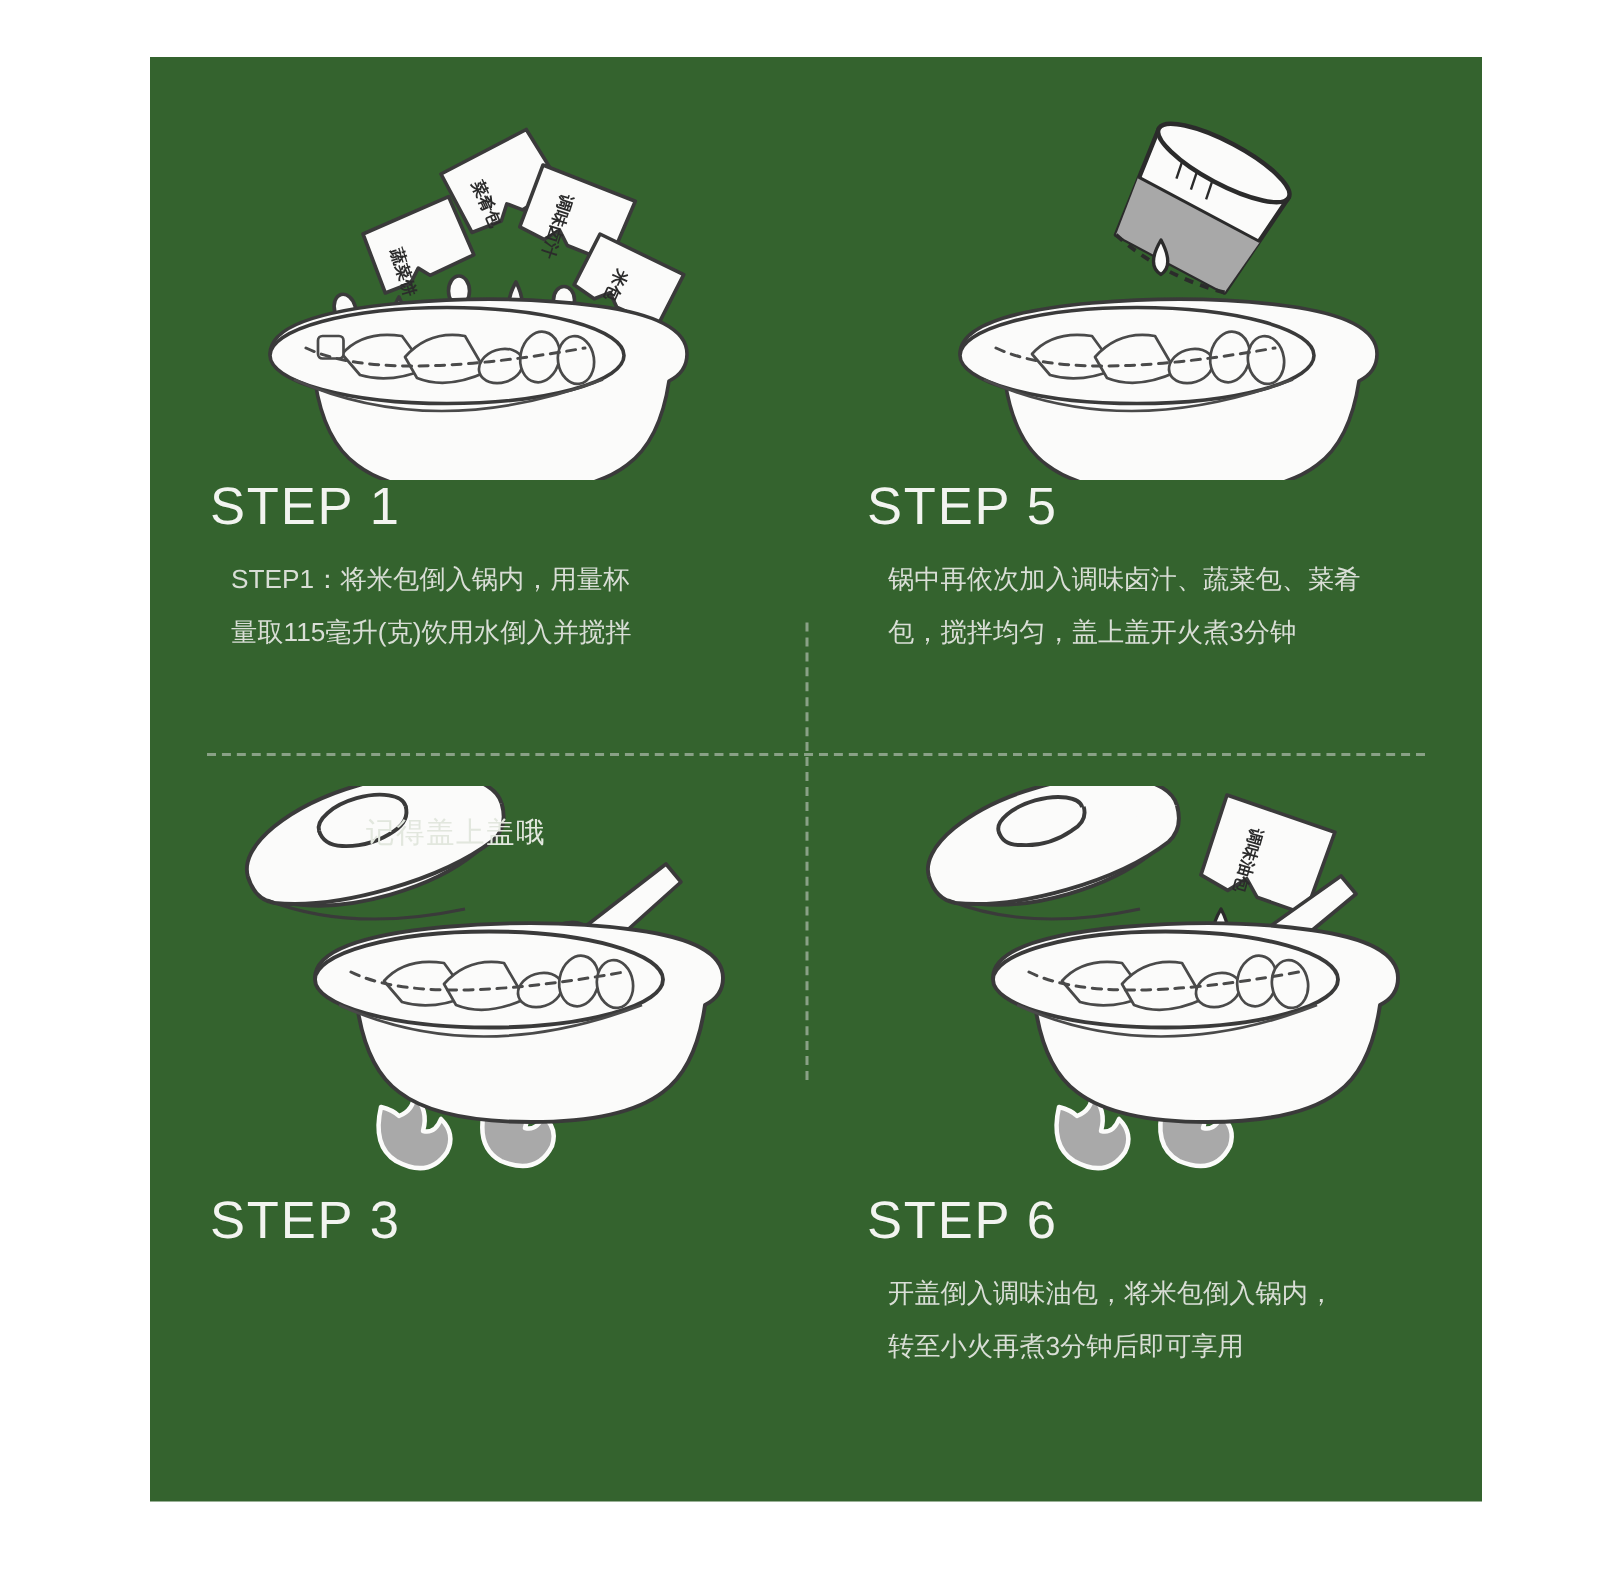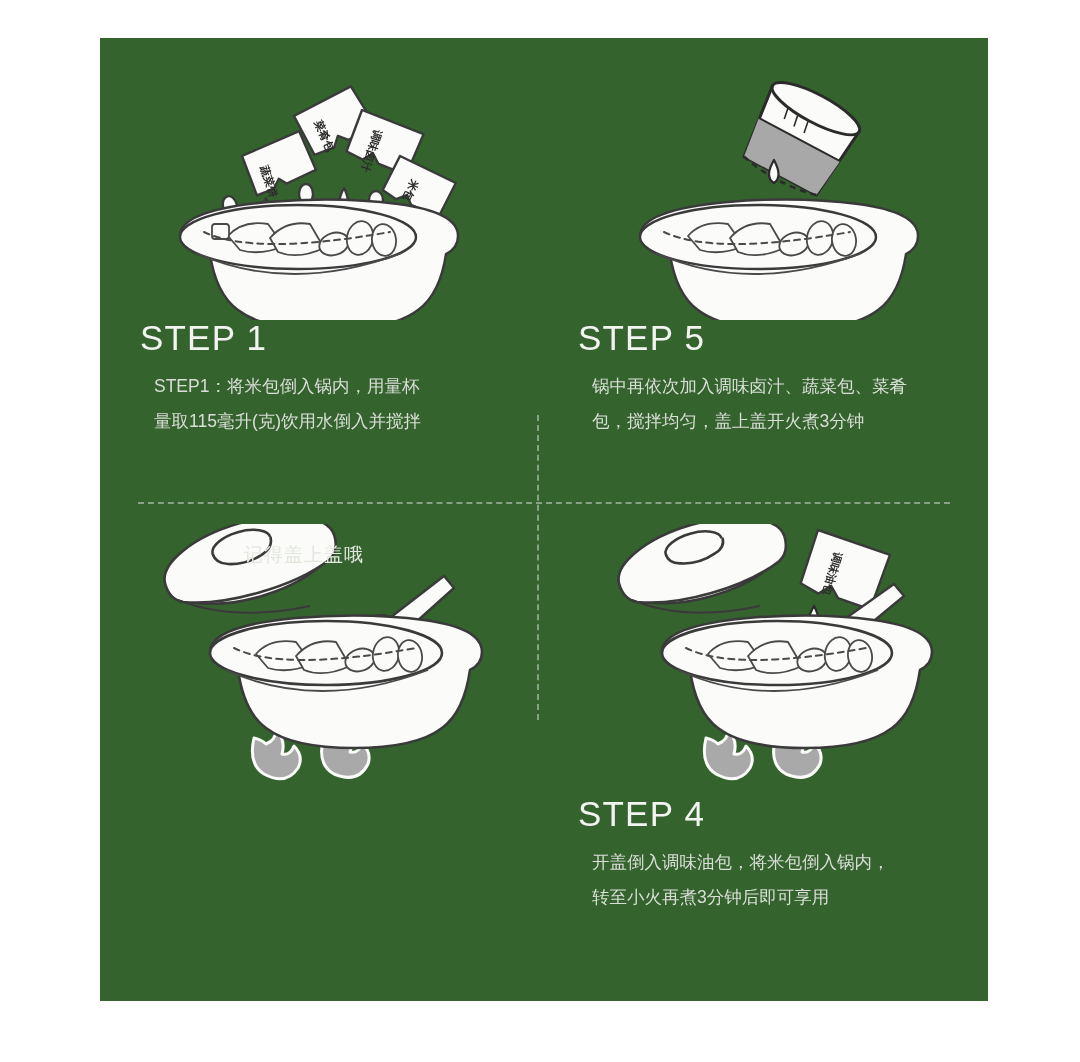--- a/index.html
+++ b/index.html
@@ -239,20 +239,21 @@
             <path d="M158,132 q16,-18 40,-14 l14,24 q-26,12 -46,4 Z"></path>
             <ellipse cx="222" cy="136" rx="15" ry="11" transform="rotate(-18 222 136)"></ellipse>
             <ellipse cx="248" cy="130" rx="13" ry="17" transform="rotate(12 248 130)"></ellipse>
             <ellipse cx="272" cy="132" rx="12" ry="16" transform="rotate(-8 272 132)"></ellipse>
           </g>
           <path d="M96,124 q48,24 182,0" fill="none" stroke="#4a4a4a" stroke-width="2" stroke-dasharray="6 5" stroke-linecap="round"></path>
           <path d="M88,146 q92,42 202,0" fill="none" stroke="#4a4a4a" stroke-width="1.8"></path>
         </svg>
         <div class="lid-note" style="left:16px; top:-6px; width:300px;">记得盖上盖哦</div>
       </div>
+      <div class="step-title">STEP 3</div>
     </div>
 
     <div class="cell cell-4">
       <div class="art">
         <svg width="400" height="272" viewBox="0 0 400 272" xmlns="http://www.w3.org/2000/svg">
 
           <g fill="#a9a9a9" stroke="#fbfbfa" stroke-width="3" stroke-linejoin="round">
             <path d="M130,214 q-6,26 10,36 q22,12 34,-6 q6,-12 -4,-22
                      q-4,10 -12,8 q4,-14 -6,-24 q0,10 -10,14 q-4,-4 -12,-6 Z"></path>
             <path d="M200,212 q-8,28 10,38 q24,10 34,-10 q4,-12 -6,-20
@@ -291,19 +292,19 @@
             <path d="M132,130 q14,-16 40,-12 l16,22 q-24,10 -44,4 Z"></path>
             <path d="M172,132 q16,-18 40,-14 l14,24 q-26,12 -46,4 Z"></path>
             <ellipse cx="236" cy="136" rx="15" ry="11" transform="rotate(-18 236 136)"></ellipse>
             <ellipse cx="262" cy="130" rx="13" ry="17" transform="rotate(12 262 130)"></ellipse>
             <ellipse cx="284" cy="132" rx="12" ry="16" transform="rotate(-8 284 132)"></ellipse>
           </g>
           <path d="M110,124 q48,24 180,0" fill="none" stroke="#4a4a4a" stroke-width="2" stroke-dasharray="6 5" stroke-linecap="round"></path>
           <path d="M102,146 q92,42 200,0" fill="none" stroke="#4a4a4a" stroke-width="1.8"></path>
         </svg>
       </div>
-      <div class="step-title">STEP 4</div>
+      <div class="step-title">STEP 6</div>
       <div class="step-desc">开盖倒入调味油包，将米包倒入锅内，
 转至小火再煮3分钟后即可享用</div>
     </div>
 
   </div>
 </div>
 
 </body></html>

